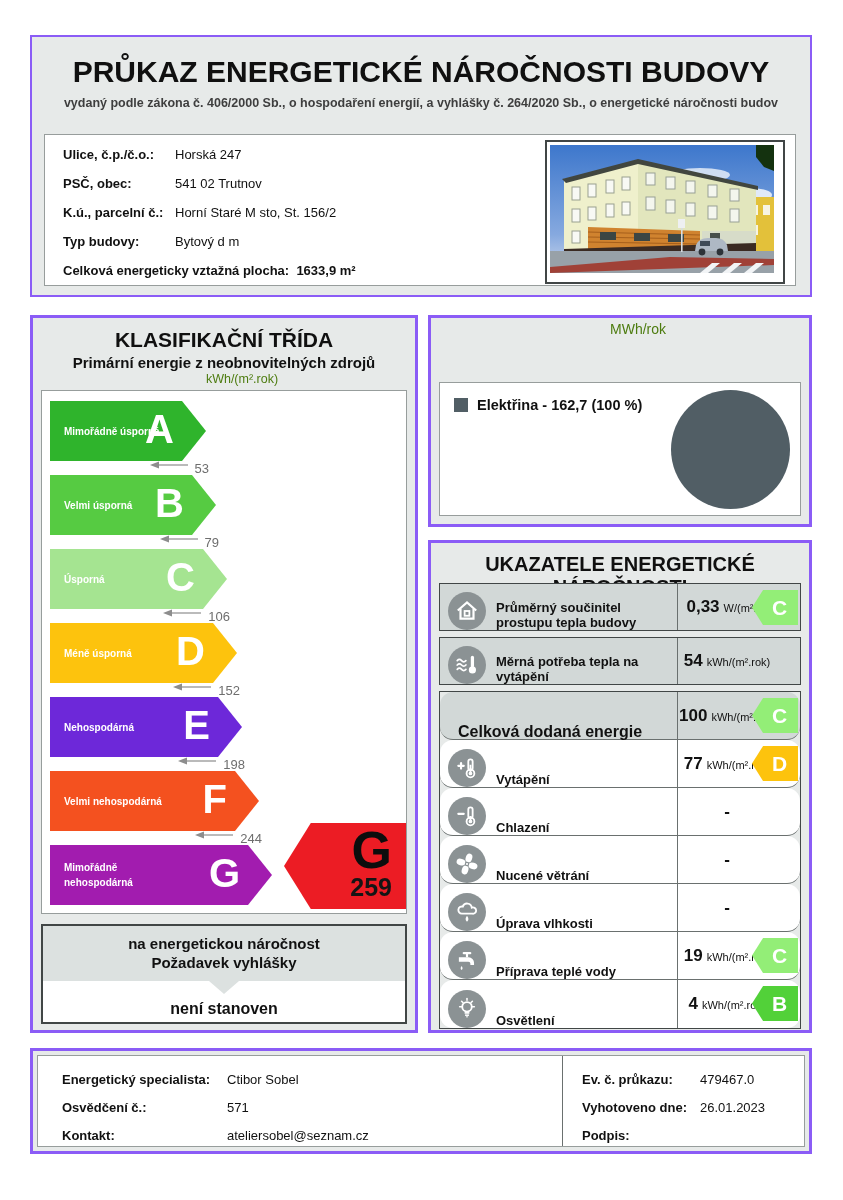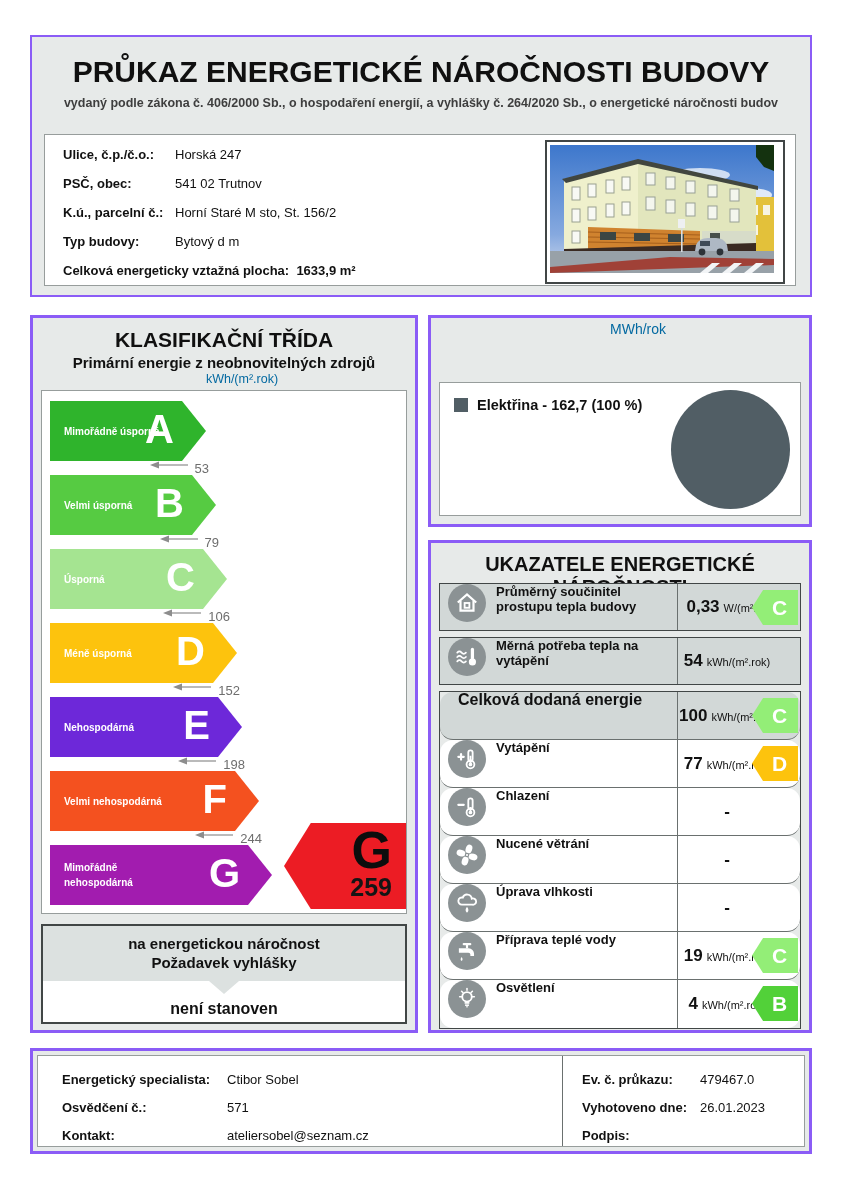--- a/index.html
+++ b/index.html
@@ -15,21 +15,21 @@
   #info-box{left:12px;top:97px;width:752px;height:152px;}
   .field{position:absolute;left:18px;font-size:13px;white-space:nowrap;}
   .field .lbl{display:inline-block;width:112px;font-weight:bold;}
   .field.bold-all{font-weight:bold;}
   #photo-frame{position:absolute;right:10px;top:5px;width:230px;height:134px;border:2px solid #414646;background:#fff;padding:3px;}
 
   
   #class-panel{left:30px;top:315px;width:388px;height:718px;}
   .p-title{text-align:center;font-size:21px;font-weight:bold;margin-top:10px;color:#101010;}
   .p-sub{text-align:center;font-size:15px;font-weight:bold;margin-top:2px;}
-  .p-unit{text-align:center;font-size:12.5px;margin-top:1px;color:#0369a1;padding-left:36px;}
+  .p-unit{text-align:center;font-size:12.5px;margin-top:1px;color:#4d7c0f;padding-left:36px;}
   #arrows-box{left:8px;top:72px;width:366px;height:524px;padding:10px 0 0 8px;}
   .arrow{position:relative;height:60px;color:#fff;display:flex;align-items:center;
          clip-path:polygon(0 0,calc(100% - 24px) 0,100% 50%,calc(100% - 24px) 100%,0 100%);}
   .arrow .alabel{font-size:10px;font-weight:bold;line-height:15px;padding-left:14px;width:115px;}
   .arrow .aletter{position:absolute;right:32px;top:50%;transform:translateY(-54%);font-size:40px;font-weight:bold;}
   .gap{height:14px;display:flex;align-items:flex-start;width:95px;justify-content:flex-end;}
   .thr-num{font-size:13px;color:#6e6e6e;margin-left:7px;}
   #bigG{position:absolute;left:242px;top:432px;width:122px;height:86px;
         clip-path:polygon(0 50%,22% 0,100% 0,100% 100%,22% 100%);
         text-align:right;padding-right:14px;box-sizing:border-box;}
@@ -50,21 +50,21 @@
 
   
   #ind-panel{left:428px;top:540px;width:384px;height:493px;}
   #ind-rows{position:absolute;left:8px;top:40px;width:362px;}
   .irow{position:relative;height:48px;box-sizing:border-box;display:flex;align-items:center;}
   .ibox{border:1px solid #414646;background:#d2d8d7;margin-bottom:6px;}
   #ind-table{border:1px solid #414646;}
   #ind-table .irow{border-bottom:1px solid #6a706f;background:#fff;border-radius:13px;}
   #ind-table .irow:last-child{border-bottom:none;}
   #ind-table .irow.gray{background:#d2d8d7;}
-  .icol-label{width:238px;height:100%;border-right:1px solid #6a706f;display:flex;align-items:flex-start;box-sizing:border-box;}
+  .icol-label{width:238px;height:100%;border-right:1px solid #6a706f;display:flex;align-items:flex-end;box-sizing:border-box;}
   .icol-val{position:relative;flex:1;height:100%;display:flex;align-items:center;justify-content:center;}
   .icircle{width:38px;height:38px;border-radius:50%;background:#8b9294;margin-left:8px;flex:0 0 38px;display:flex;align-items:center;justify-content:center;}
   .ilabel{font-size:13px;font-weight:bold;line-height:15px;margin-left:10px;}
   .ilabel.total{font-size:16px;margin-left:18px;}
   .inum{font-size:17px;font-weight:bold;}
   .iunit{font-size:11px;margin-left:4px;}
   .ivalwrap{display:flex;align-items:baseline;transform:translateX(-12px);}
   .itag{position:absolute;right:2px;top:6px;width:46px;height:35px;
         clip-path:polygon(0 50%,24% 0,100% 0,100% 100%,24% 100%);
         color:#fff;font-size:21px;font-weight:bold;display:flex;align-items:center;justify-content:center;padding-left:9px;box-sizing:border-box;}

